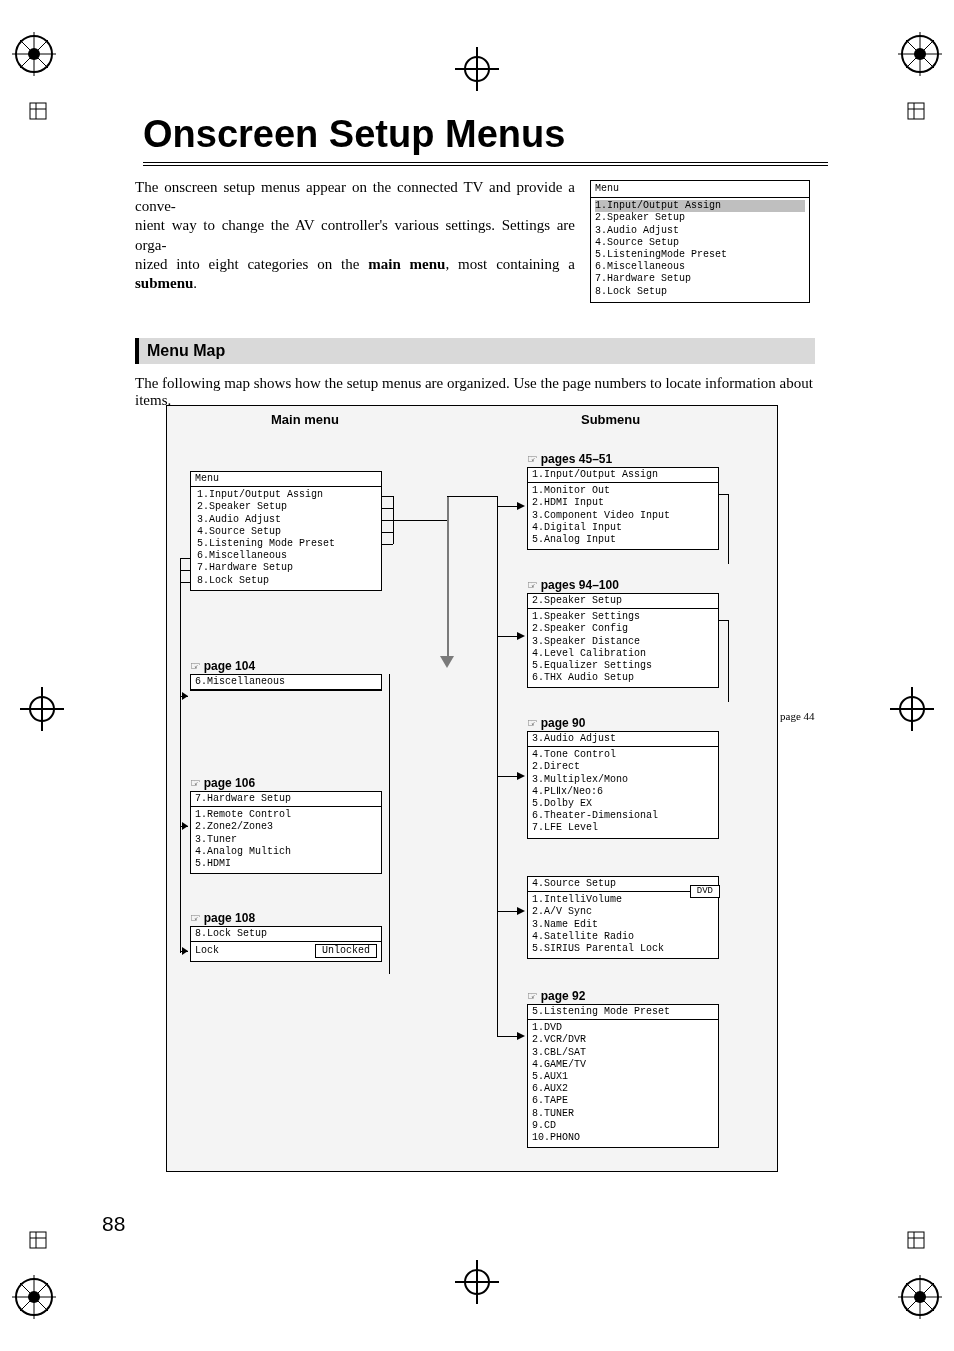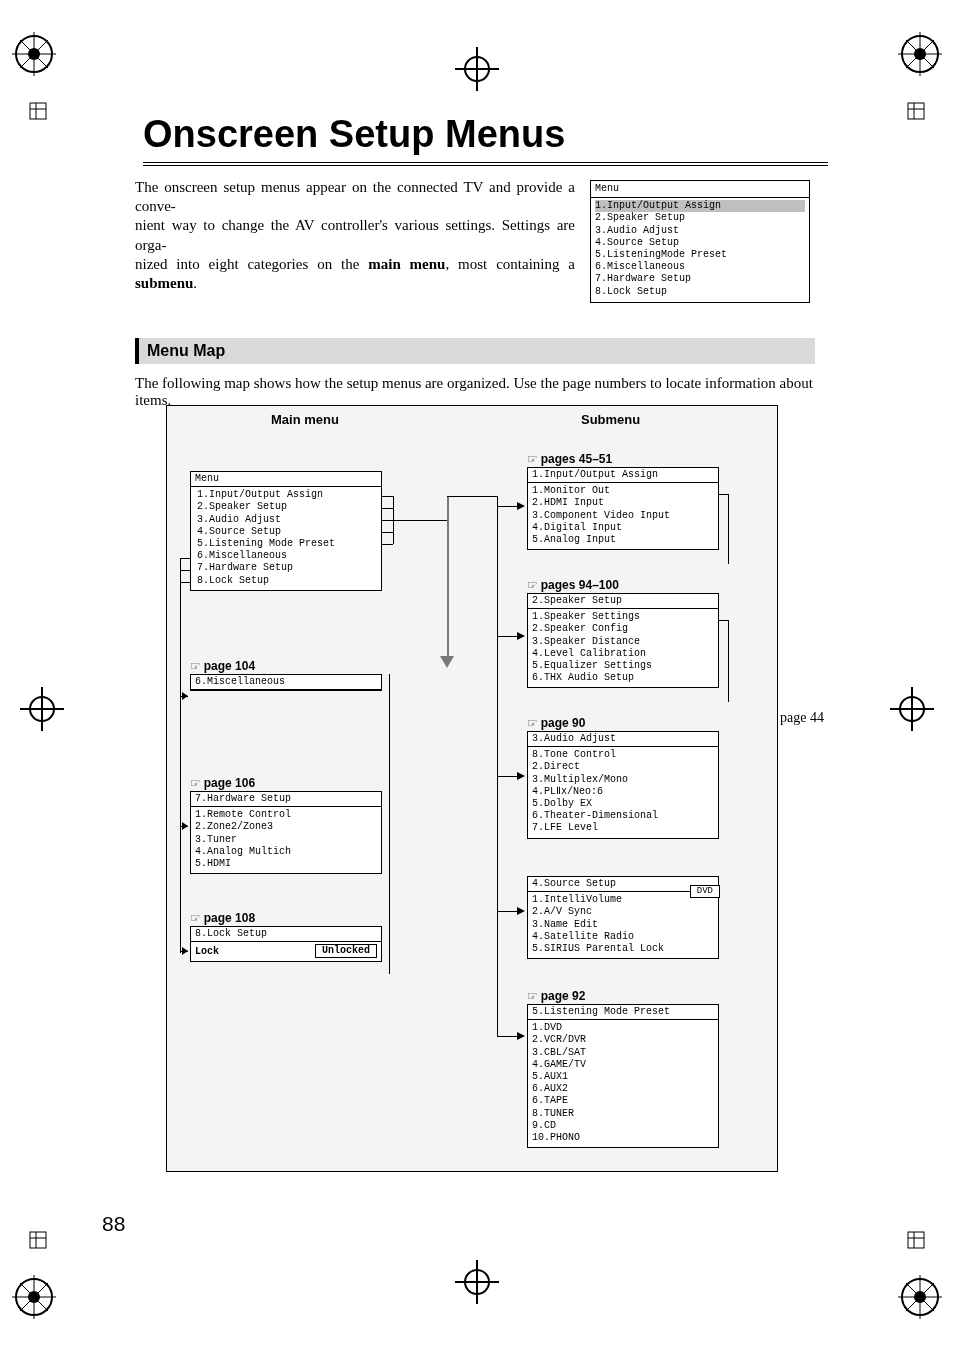--- a/index.html
+++ b/index.html
@@ -123,21 +123,21 @@
     font-family: Arial, Helvetica, sans-serif;
     font-weight: 700;
     font-size: 13px;
   }
   .map .col-head.left  { left: 104px; }
   .map .col-head.right { left: 414px; }
 
   .side-page44 {
     position: absolute;
     left: 780px; top: 710px;
-    font-size: 14px;
+    font-size: 11px;
   }
 
   
   .pref {
     position: absolute;
     font-family: Arial, Helvetica, sans-serif;
     font-size: 12px;
     font-weight: 700;
     white-space: nowrap;
   }
@@ -170,22 +170,21 @@
     position: absolute;
     right: -2px; top: -3px;
     transform: translateY(-0%);
     border: 1px solid #000;
     background: #fff;
     font-size: 9px;
     padding: 0 6px;
   }
   .mbox .lock-row {
     display: flex;
-    align-items: flex-end;
-    font-weight: bold;
+    align-items: center;
   }
   .mbox .lock-row .lock-val {
     border: 1px solid #000;
     padding: 0 6px;
     margin-left: auto;
     font-size: 10px;
   }
   .mbox .indent-list div {
     padding-left: 2px;
   }
@@ -427,21 +426,21 @@
         <div>4.Level Calibration</div>
         <div>5.Equalizer Settings</div>
         <div>6.THX Audio Setup</div>
       </div>
     </div>
 
     <div class="pref" style="left:360px; top:310px;"><span class="hand">☞</span><span>page 90</span></div>
     <div class="mbox" style="left:360px; top:325px; width:190px;">
       <div class="mb-title">3.Audio Adjust</div>
       <div class="mb-body">
-        <div>8.Tone Control</div>
+        <div>4.Tone Control</div>
         <div>2.Direct</div>
         <div>3.Multiplex/Mono</div>
         <div>4.PLⅡx/Neo:6</div>
         <div>5.Dolby EX</div>
         <div>6.Theater-Dimensional</div>
         <div>7.LFE Level</div>
       </div>
     </div>
 
     <div class="pref" style="left:360px; top:455px;margin-top:31px;"><span class="hand">☞</span><span>pages 101–102</span></div>

